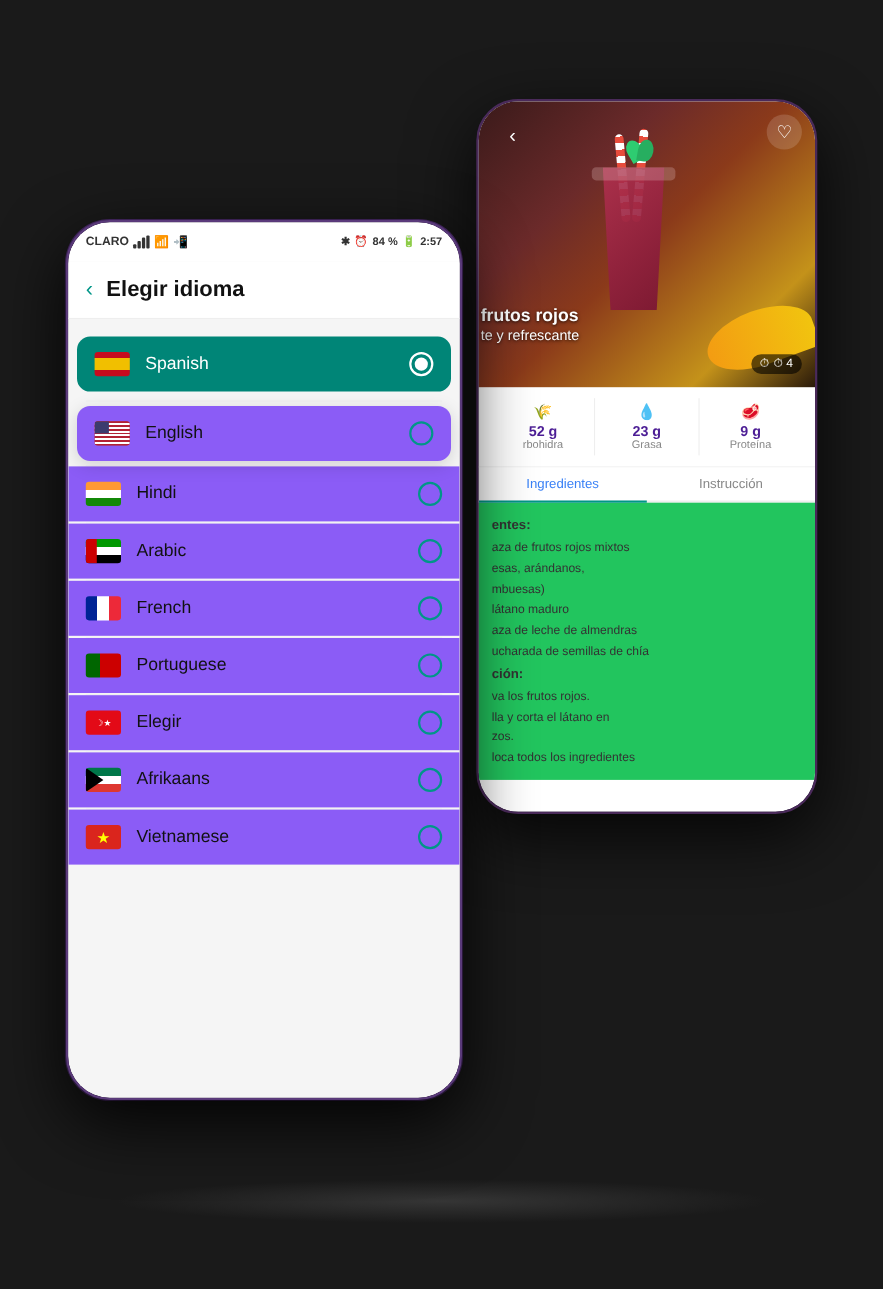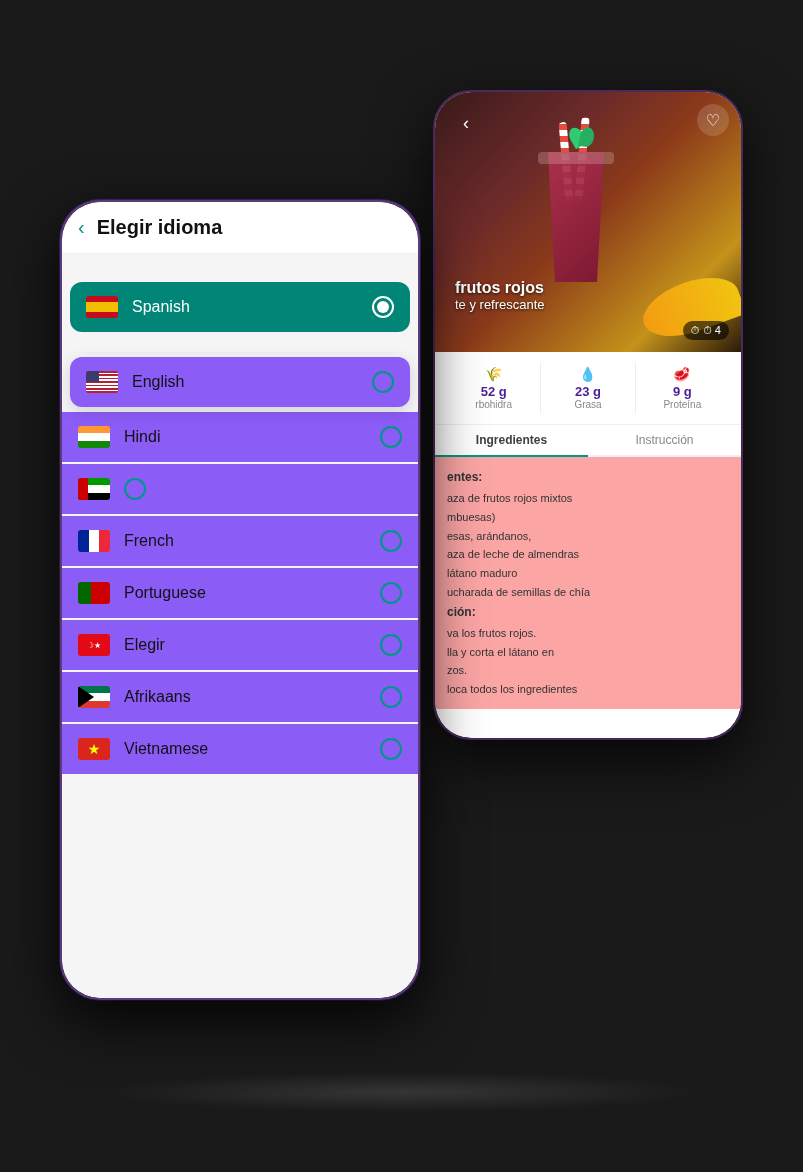--- a/index.html
+++ b/index.html
@@ -194,21 +194,21 @@
       align-items: center;
       justify-content: center;
       color: #fff;
       font-size: 16px;
     }
 
     
     .recipe-title-area {
       position: absolute;
       bottom: 40px;
-      left: 20px;
+      left: 2px;
     }
 
     .recipe-title-area .title-line1 {
       font-size: 16px;
       font-weight: 700;
       color: #fff;
       text-shadow: 0 1px 3px rgba(0,0,0,0.8);
     }
 
     .recipe-title-area .title-line2 {
@@ -261,29 +261,28 @@
 
     .recipe-tab {
       flex: 1;
       text-align: center;
       padding: 8px 0;
       font-size: 12px;
       color: #888;
     }
 
     .recipe-tab.active {
-      color: #404040;
+      color: #3b82f6;
       border-bottom: 2px solid #009688;
       margin-bottom: -2px;
-      font-weight: bold;
     }
 
     
     .ingredients-section {
-      background: #fca5a5;
+      background: #22c55e;
       padding: 10px 12px;
       font-size: 11px;
       color: #333;
       line-height: 1.7;
       overflow: hidden;
       flex: 1;
     }
 
     .ingredients-section .ing-title {
       font-weight: 700;
@@ -641,47 +640,67 @@
       </div>
 
       <div class="recipe-tabs">
         <div class="recipe-tab active">Ingredientes</div>
         <div class="recipe-tab">Instrucción</div>
       </div>
 
       <div class="ingredients-section">
         <div class="ing-title">entes:</div>
         <div>aza de frutos rojos mixtos</div>
+        <div>esas, arándanos,</div>
         <div>mbuesas)</div>
-        <div>esas, arándanos,</div>
+        <div>látano maduro</div>
         <div>aza de leche de almendras</div>
-        <div>látano maduro</div>
         <div>ucharada de semillas de chía</div>
         <div class="ing-title">ción:</div>
         <div>va los frutos rojos.</div>
         <div>lla y corta el látano en</div>
         <div>zos.</div>
         <div>loca todos los ingredientes</div>
       </div>
 
     </div>
   </div>
 
   <div class="phone-front">
     <div class="phone-front-inner">
 
+      <div class="status-bar">
+        <div class="status-left">
+          <span>CLARO</span>
+          <div class="signal-bars">
+            <div class="signal-bar" style="height:4px"></div>
+            <div class="signal-bar" style="height:7px"></div>
+            <div class="signal-bar" style="height:10px"></div>
+            <div class="signal-bar" style="height:12px"></div>
+          </div>
+          <span>📶</span>
+          <span>📲</span>
+        </div>
+        <div class="status-right">
+          <span>✱</span>
+          <span>⏰</span>
+          <span>84 %</span>
+          <span>🔋</span>
+          <span>2:57</span>
+        </div>
+      </div>
 
       <div class="lang-header">
         <span class="back-arrow">‹</span>
         <span class="header-title">Elegir idioma</span>
       </div>
 
       <div class="lang-list">
 
-        <div class="lang-item selected" style="border-radius: 12px; margin: 20px 8px; position: relative;">
+        <div class="lang-item selected" style="border-radius: 12px; margin: 8px 8px; position: relative;">
           <div class="lang-item-inner">
             <div class="lang-flag flag-spain"></div>
             <span class="lang-name">Spanish</span>
             <div class="radio-btn selected-radio">
               <div class="radio-dot"></div>
             </div>
           </div>
         </div>
 
         <div class="divider-line"></div>
@@ -705,20 +724,21 @@
             <span class="lang-name">Hindi</span>
             <div class="radio-btn outline"></div>
           </div>
         </div>
 
         <div class="divider-line"></div>
 
         <div class="lang-item">
           <div class="lang-item-inner">
             <div class="lang-flag flag-uae"></div>
+            <span class="lang-name">Arabic</span>
             <div class="radio-btn outline"></div>
           </div>
         </div>
 
         <div class="divider-line"></div>
 
         <div class="lang-item">
           <div class="lang-item-inner">
             <div class="lang-flag flag-france"></div>
             <span class="lang-name">French</span>

